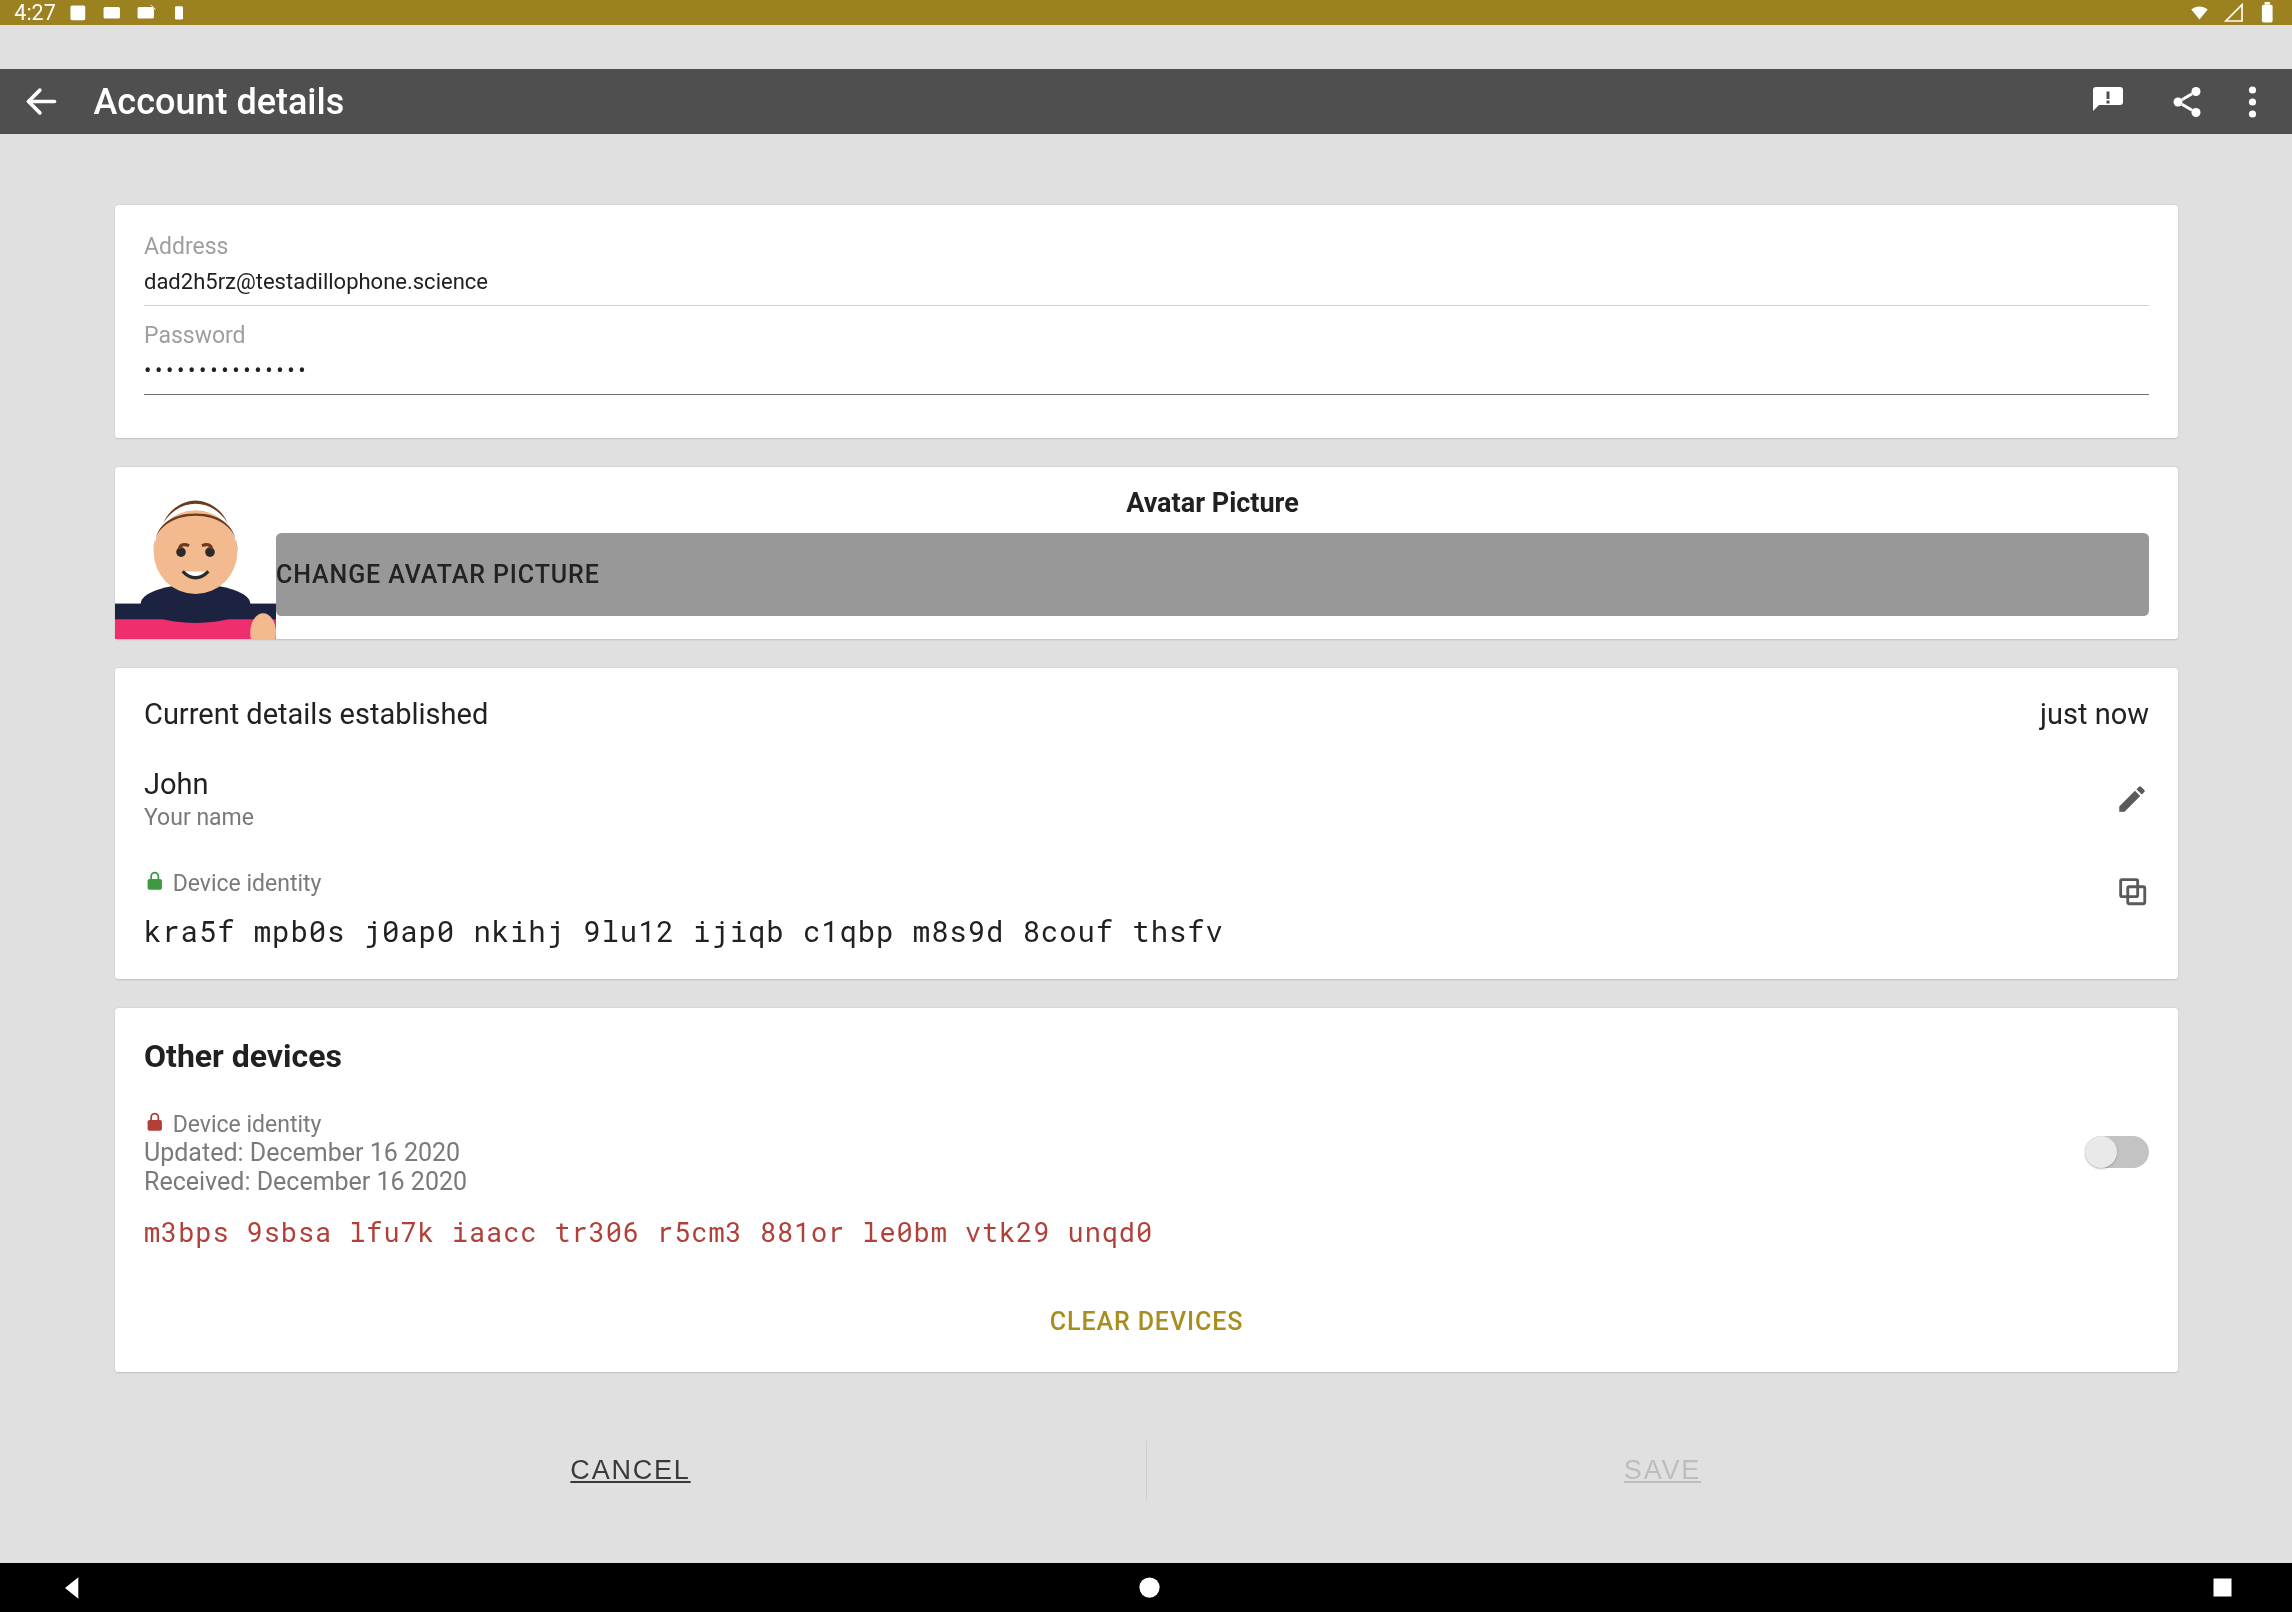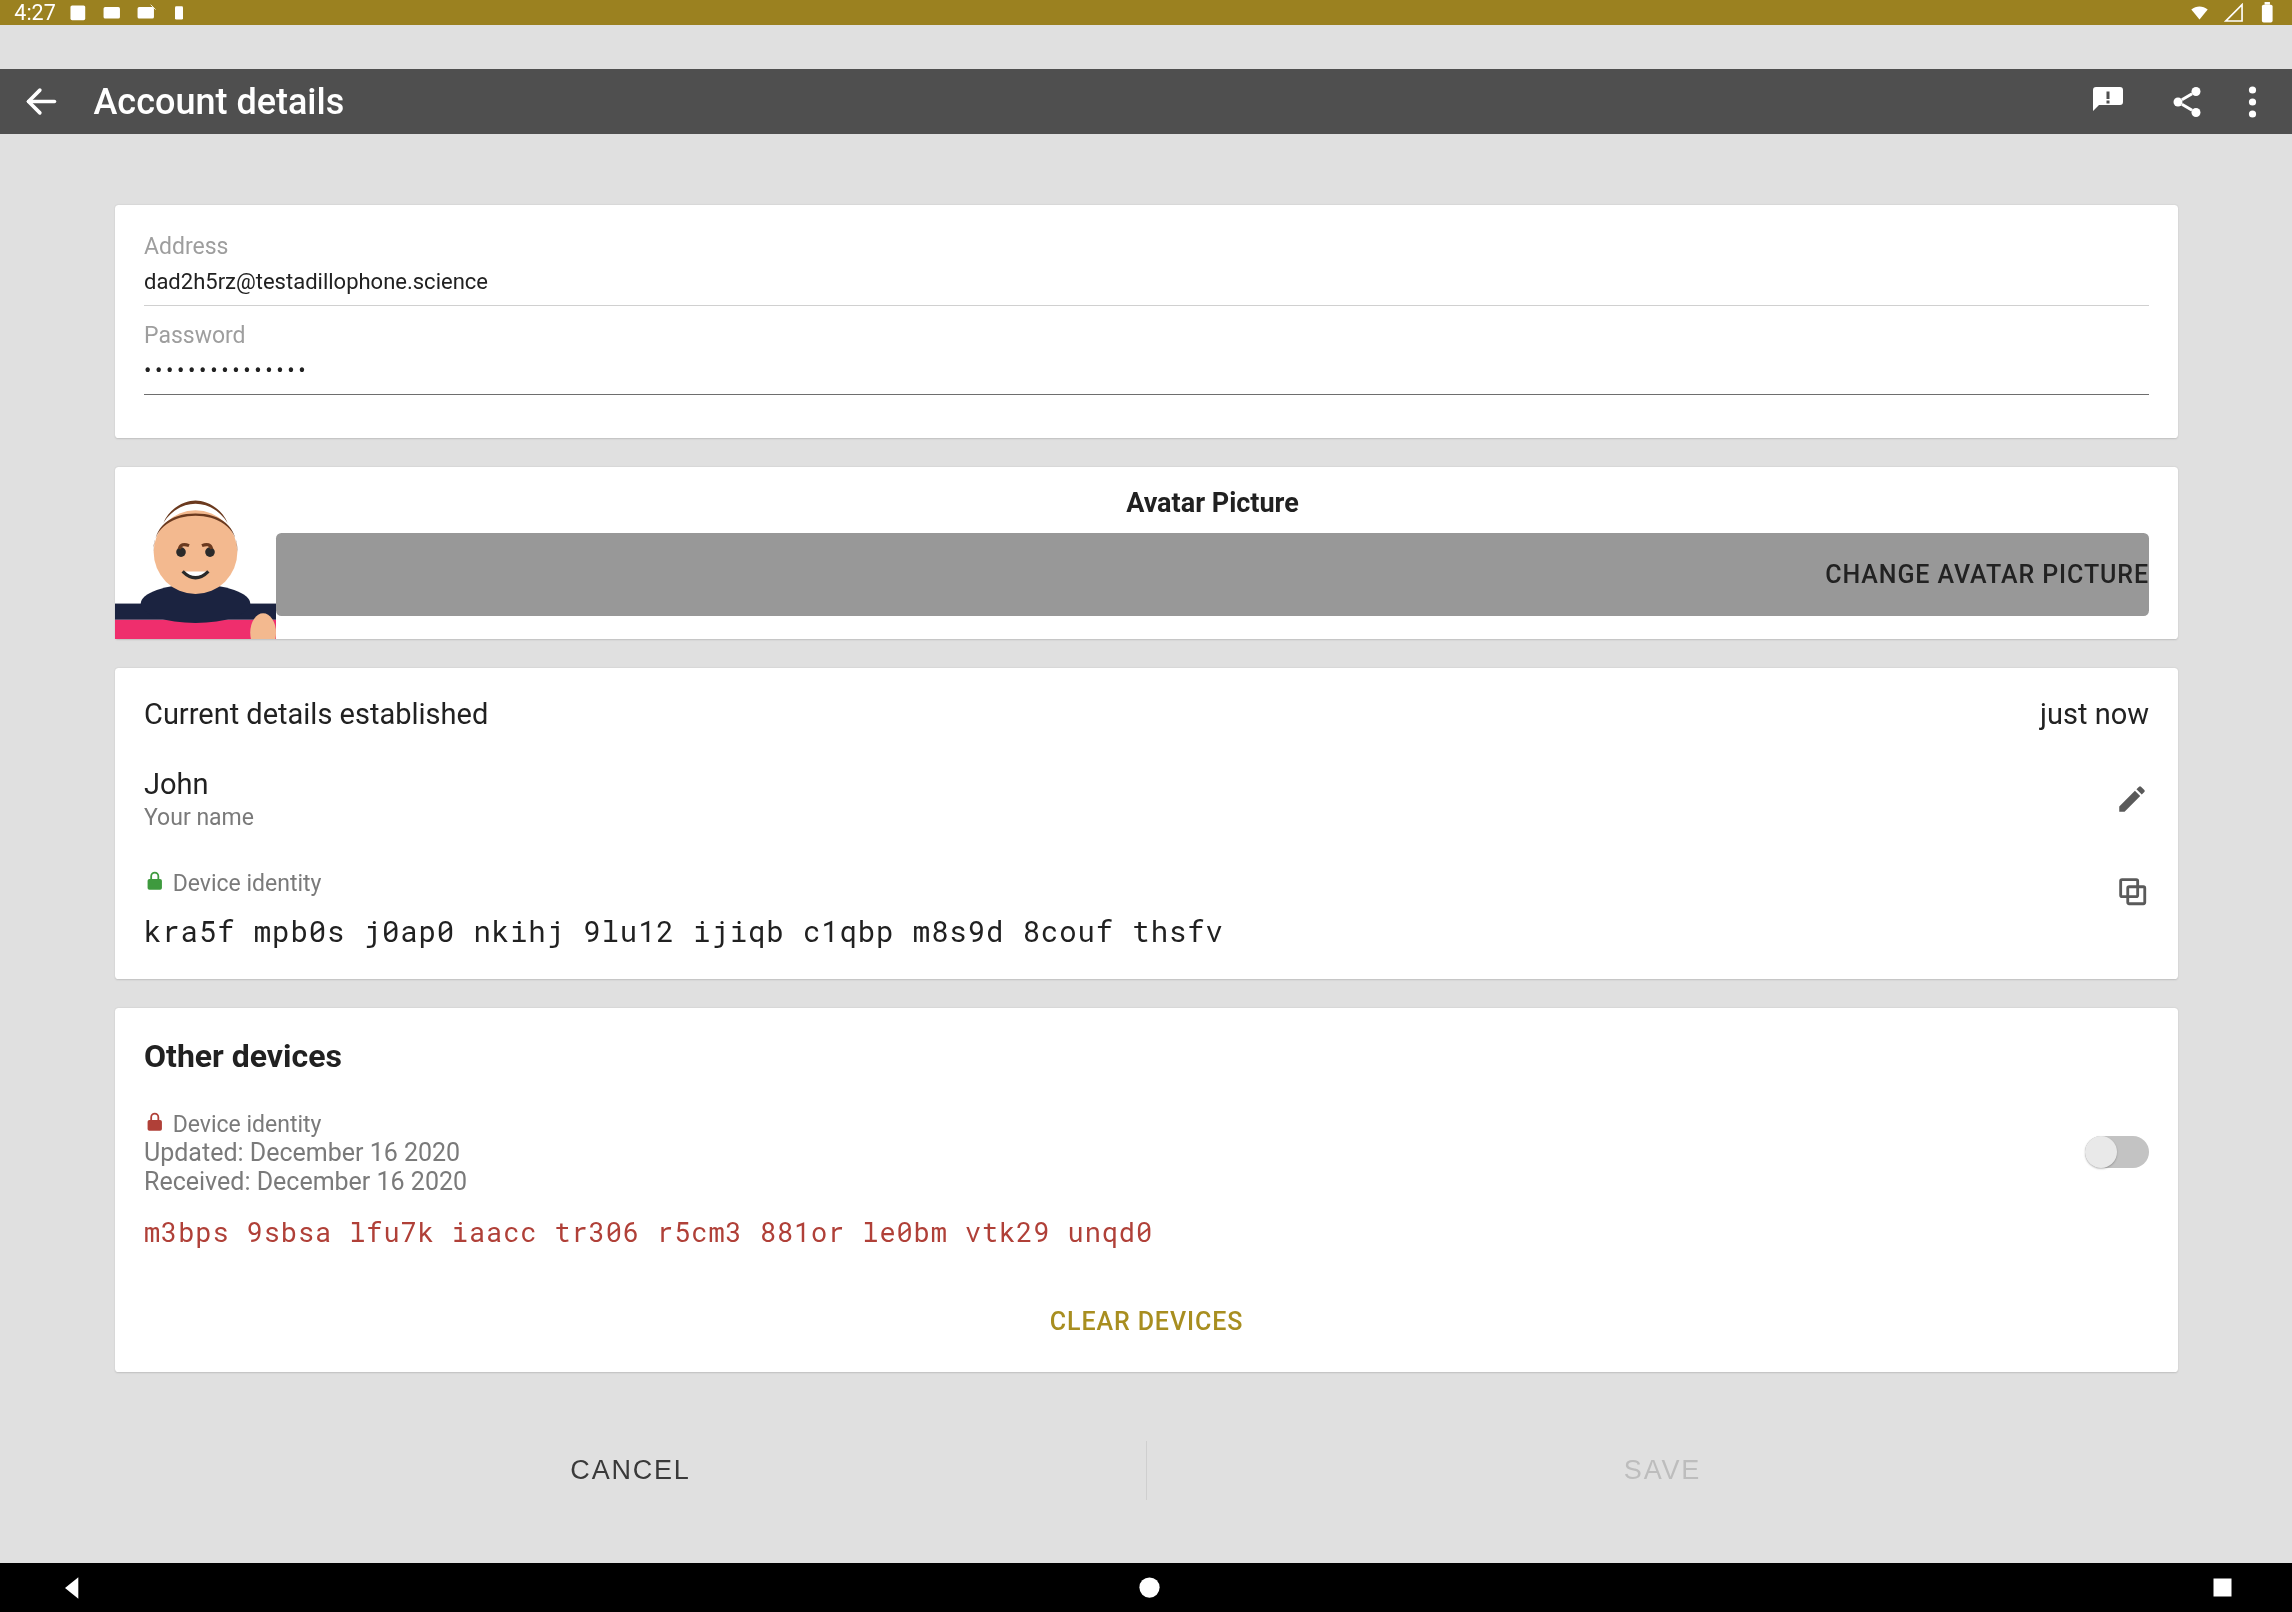--- a/index.html
+++ b/index.html
@@ -125,21 +125,21 @@
   }
   .avatar-title {
     text-align: center;
     font-size: 27px;
     font-weight: 700;
     padding: 9px 0 14.3px 0;
   }
   .change-avatar {
     background: #989898;
     color: #222;
-    text-align: right;
+    text-align: left;
     font-size: 25px;
     letter-spacing: 0.9px;
     font-weight: 500;
     padding: 27px 0;
     border-radius: 5.4px;
     margin-bottom: 21.5px;
   }
 
   
   .session-card { padding: 29px; }
@@ -229,20 +229,21 @@
   }
   .bottom-actions button {
     flex: 1;
     border: none;
     background: transparent;
     font-size: 27px;
     font-weight: 500;
     letter-spacing: 1.8px;
     color: #3a3a3a;
     cursor: pointer;
+    text-decoration: underline;
   }
   .bottom-actions .divider {
     width: 0.9px; background: #cfcfcf; height: 60%; align-self: center;
   }
   .bottom-actions .save { color: #bdbdbd; }
 
   
   .nav-bar {
     margin-top: auto;
     height: 86px;

